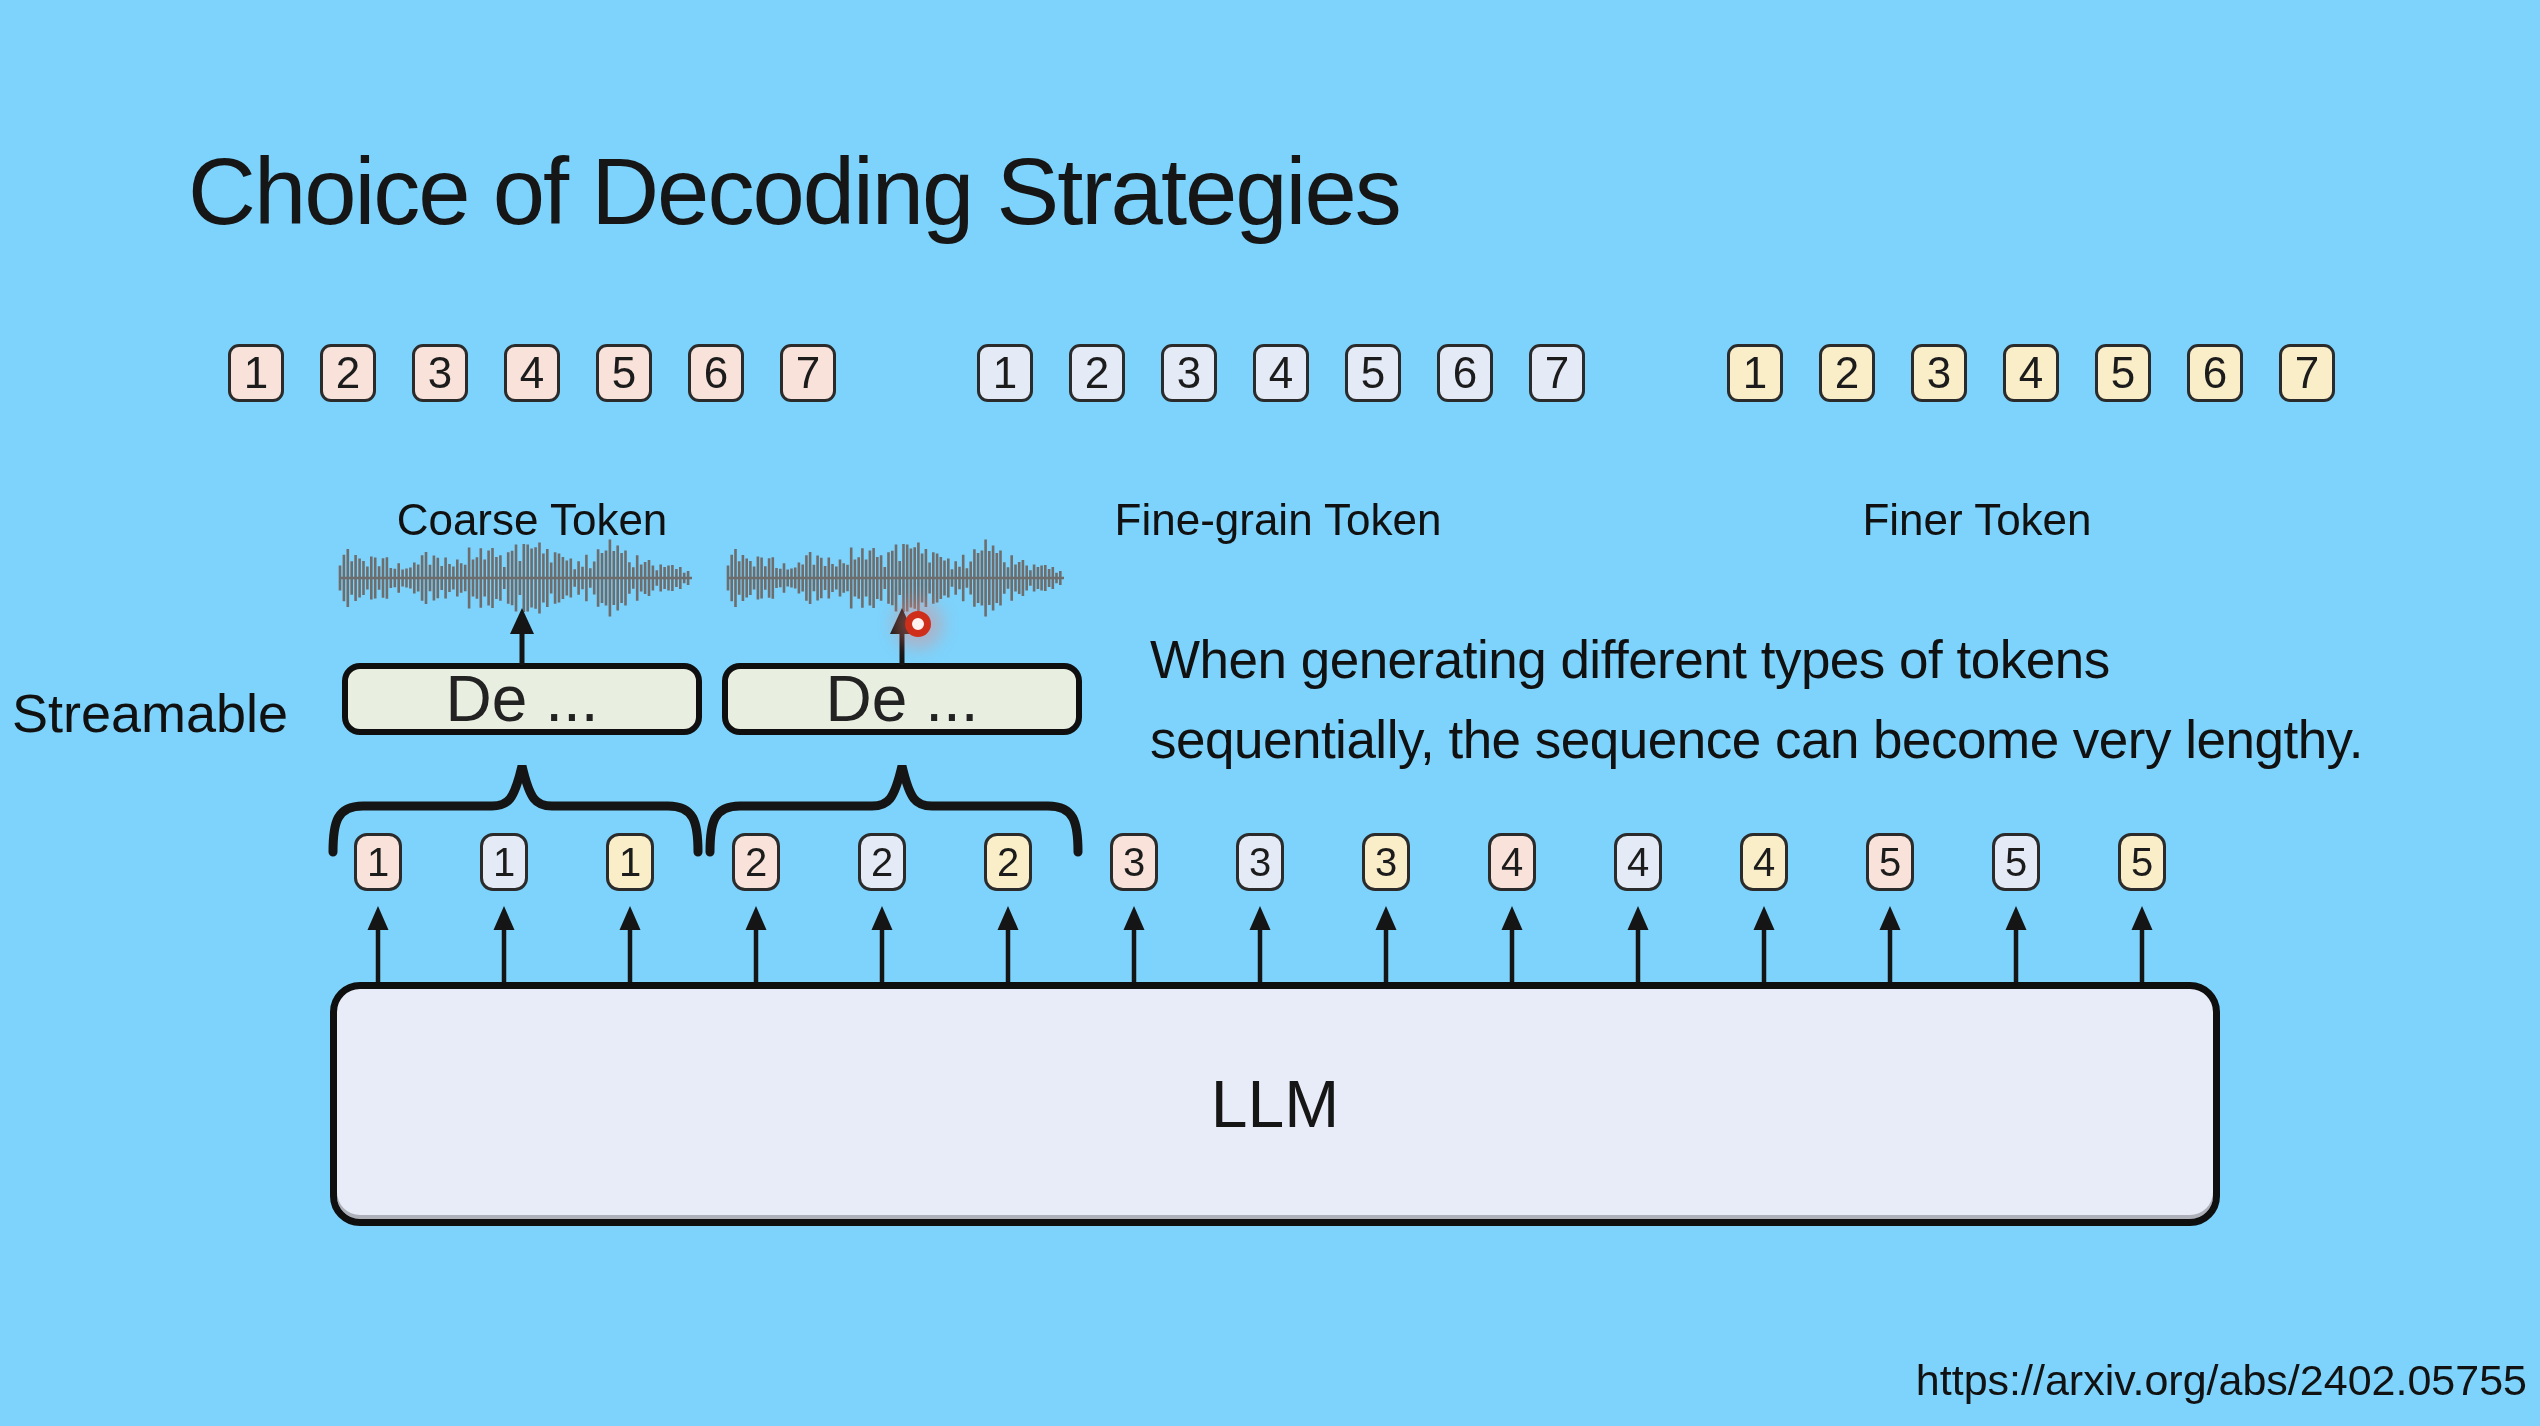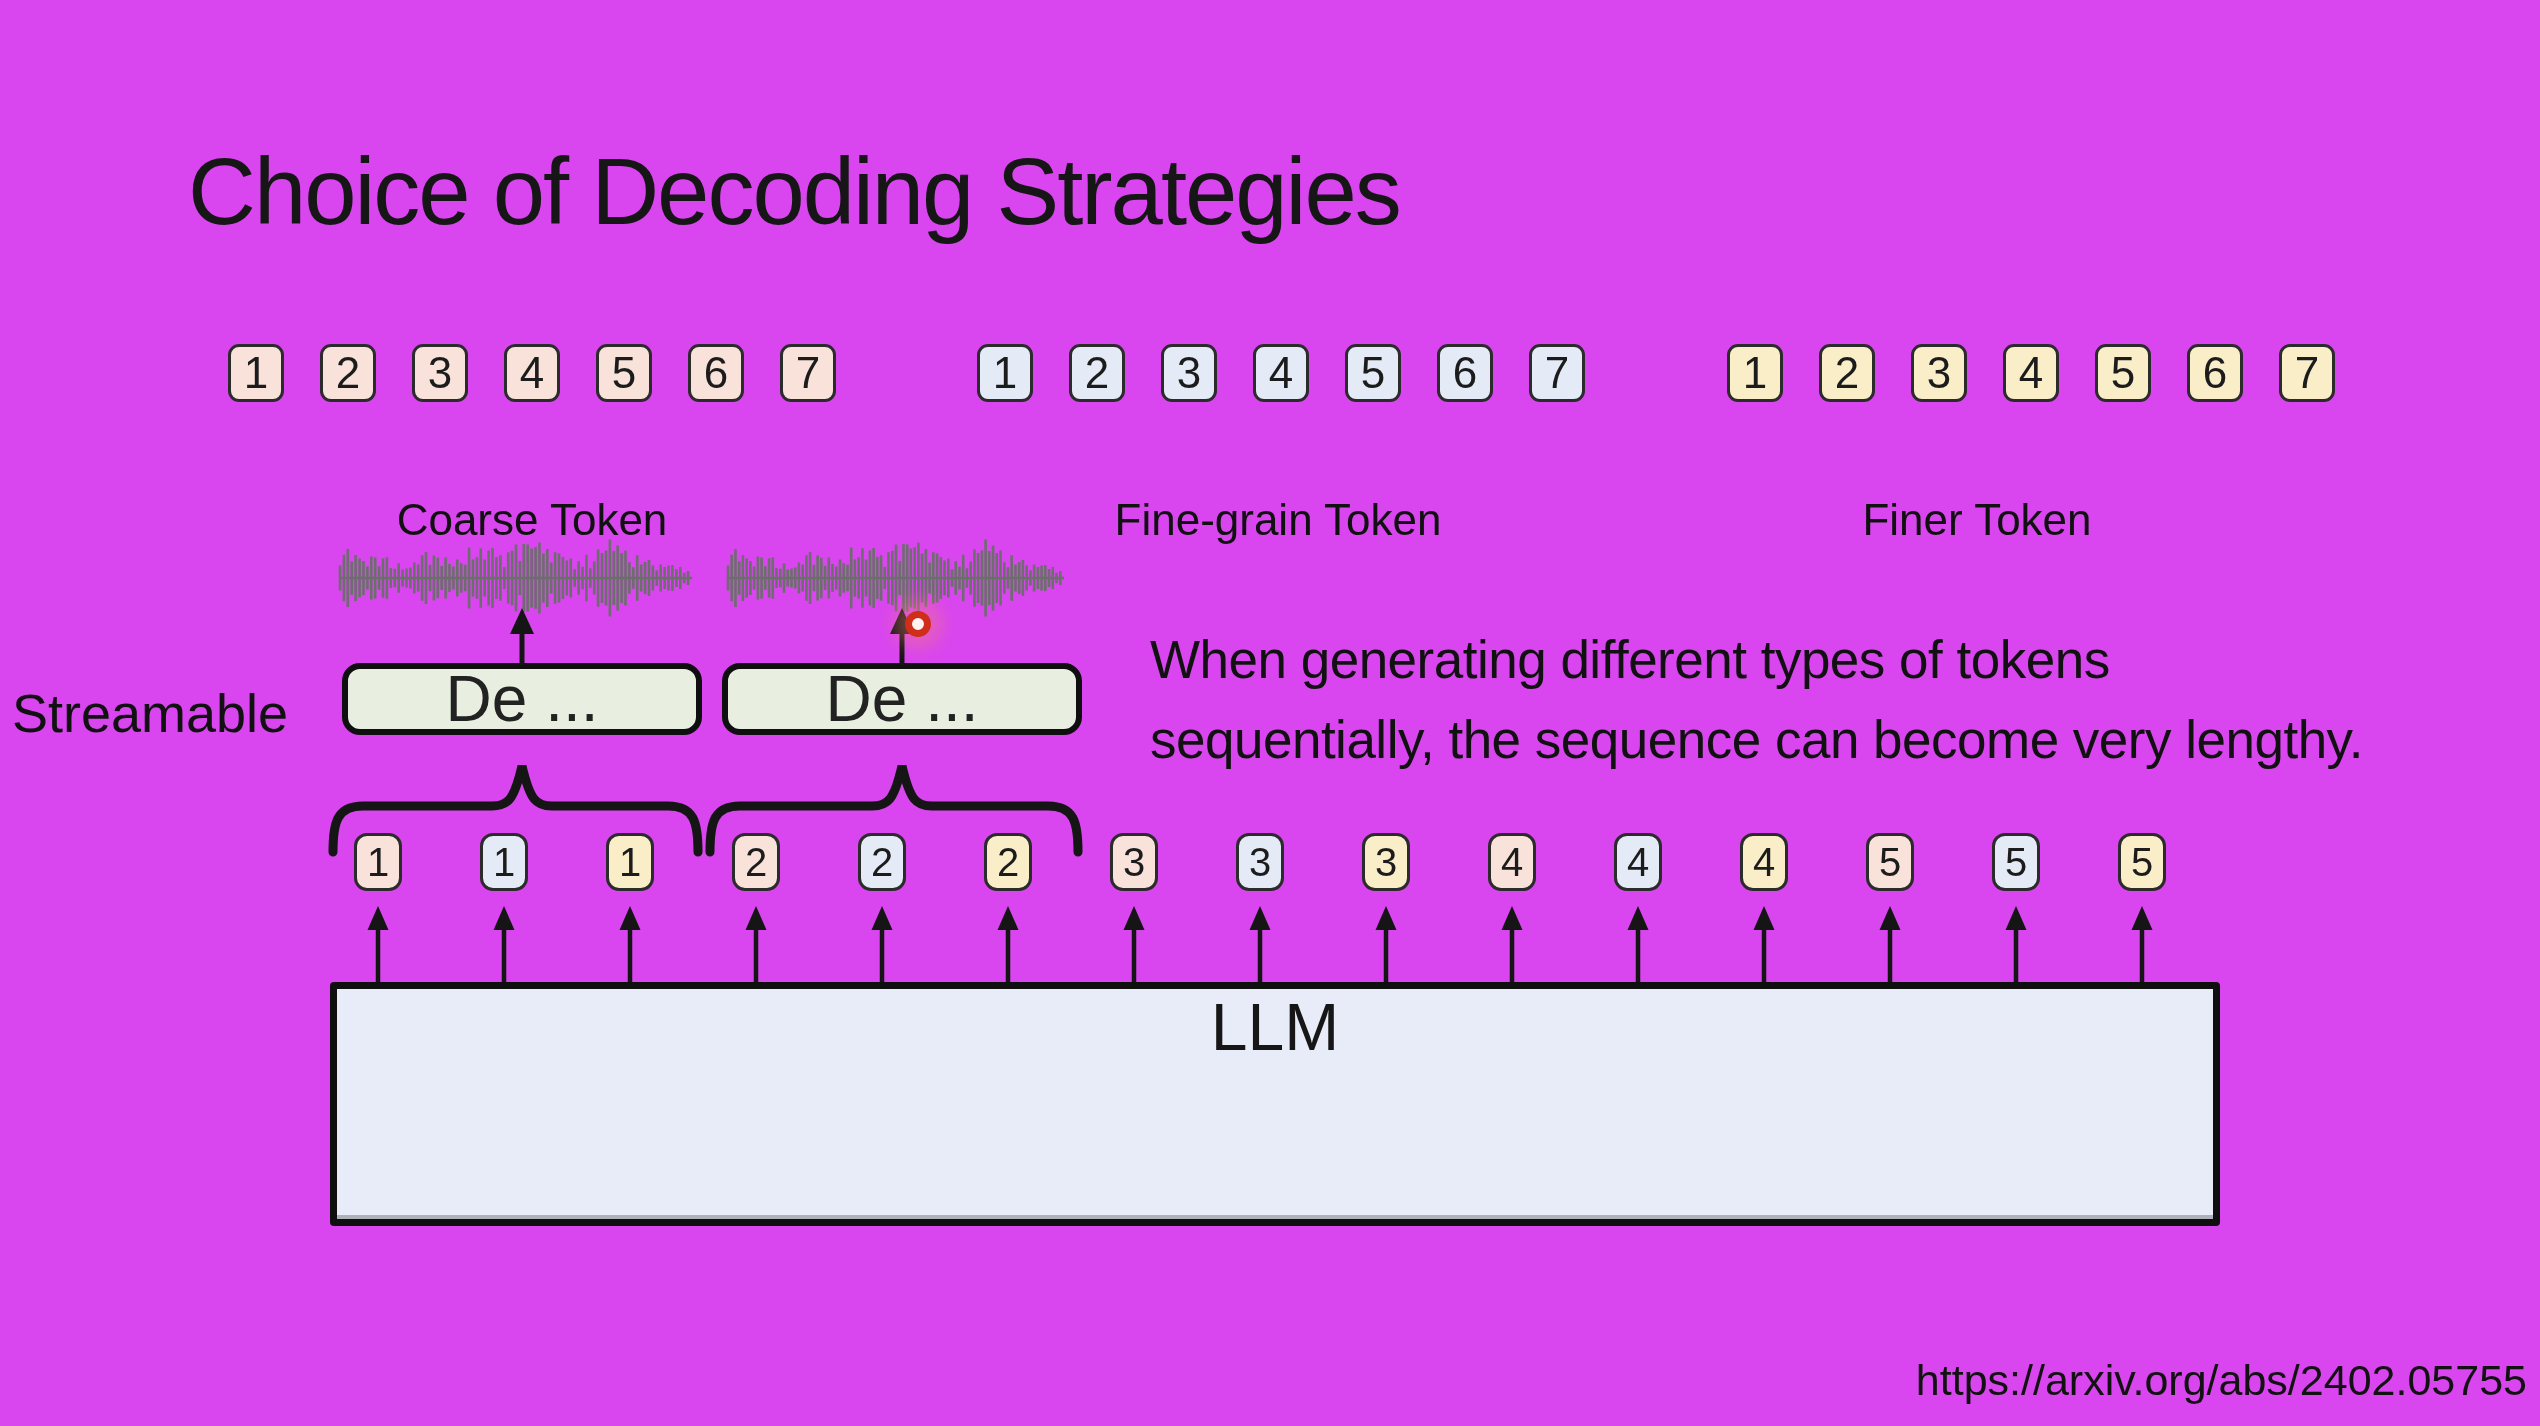--- a/index.html
+++ b/index.html
@@ -1,18 +1,18 @@
 <!DOCTYPE html>
 <html style="--coarse: #f8e2d9; --fine: #e4eaf6; --finer: #f9eec8; --decoder: #e8efe1; --llm: #e8ecf8; --laser: #cf2e1b;"><head>
 <meta charset="utf-8">
 <style>
   html,body{margin:0;padding:0;background:#ffffff;}
   *{box-sizing:border-box;}
   .slide{
-    position:relative;width:2540px;height:1426px;background:#d946ef;overflow:hidden;
+    position:relative;width:2540px;height:1426px;background:#7dd3fc;overflow:hidden;
     font-family:"Liberation Sans",sans-serif;color:#1a1a1a;
   }
   .title{
     position:absolute;left:188px;top:138px;margin:0;
     font-size:94px;font-weight:300;letter-spacing:-2px;color:#161616;line-height:1.15;
     white-space:nowrap;
   }
   .token{
     position:absolute;display:flex;align-items:center;justify-content:center;
     border:3px solid #2b2b2b;color:#1c1c1c;background:#eee;
@@ -30,22 +30,22 @@
     position:absolute;left:12px;top:682px;font-size:54px;color:#111;white-space:nowrap;
   }
   .decoder{
     position:absolute;top:663px;width:360px;height:72px;
     background:var(--decoder);border:6px solid #0f0f0f;border-radius:18px;
     display:flex;align-items:center;justify-content:center;
     font-size:64px;color:#222;
   }
   .llm-box{
     position:absolute;left:330px;top:982px;width:1890px;height:244px;
-    background:var(--llm);border:7px solid #0f0f0f;border-radius:4px;
-    display:flex;justify-content:center;
+    background:var(--llm);border:7px solid #0f0f0f;border-radius:30px;
+    display:flex;align-items:center;justify-content:center;
     font-size:66px;color:#161616;box-shadow:inset 0 -4px 0 rgba(0,0,0,0.25);
   }
   .annotation{
     position:absolute;left:1150px;top:620px;width:1400px;
     font-size:53px;line-height:80px;letter-spacing:-0.5px;color:#111;
     white-space:pre-line;
   }
   .source-url{
     position:absolute;right:13px;top:1356px;font-size:43px;color:#121212;white-space:nowrap;
   }

